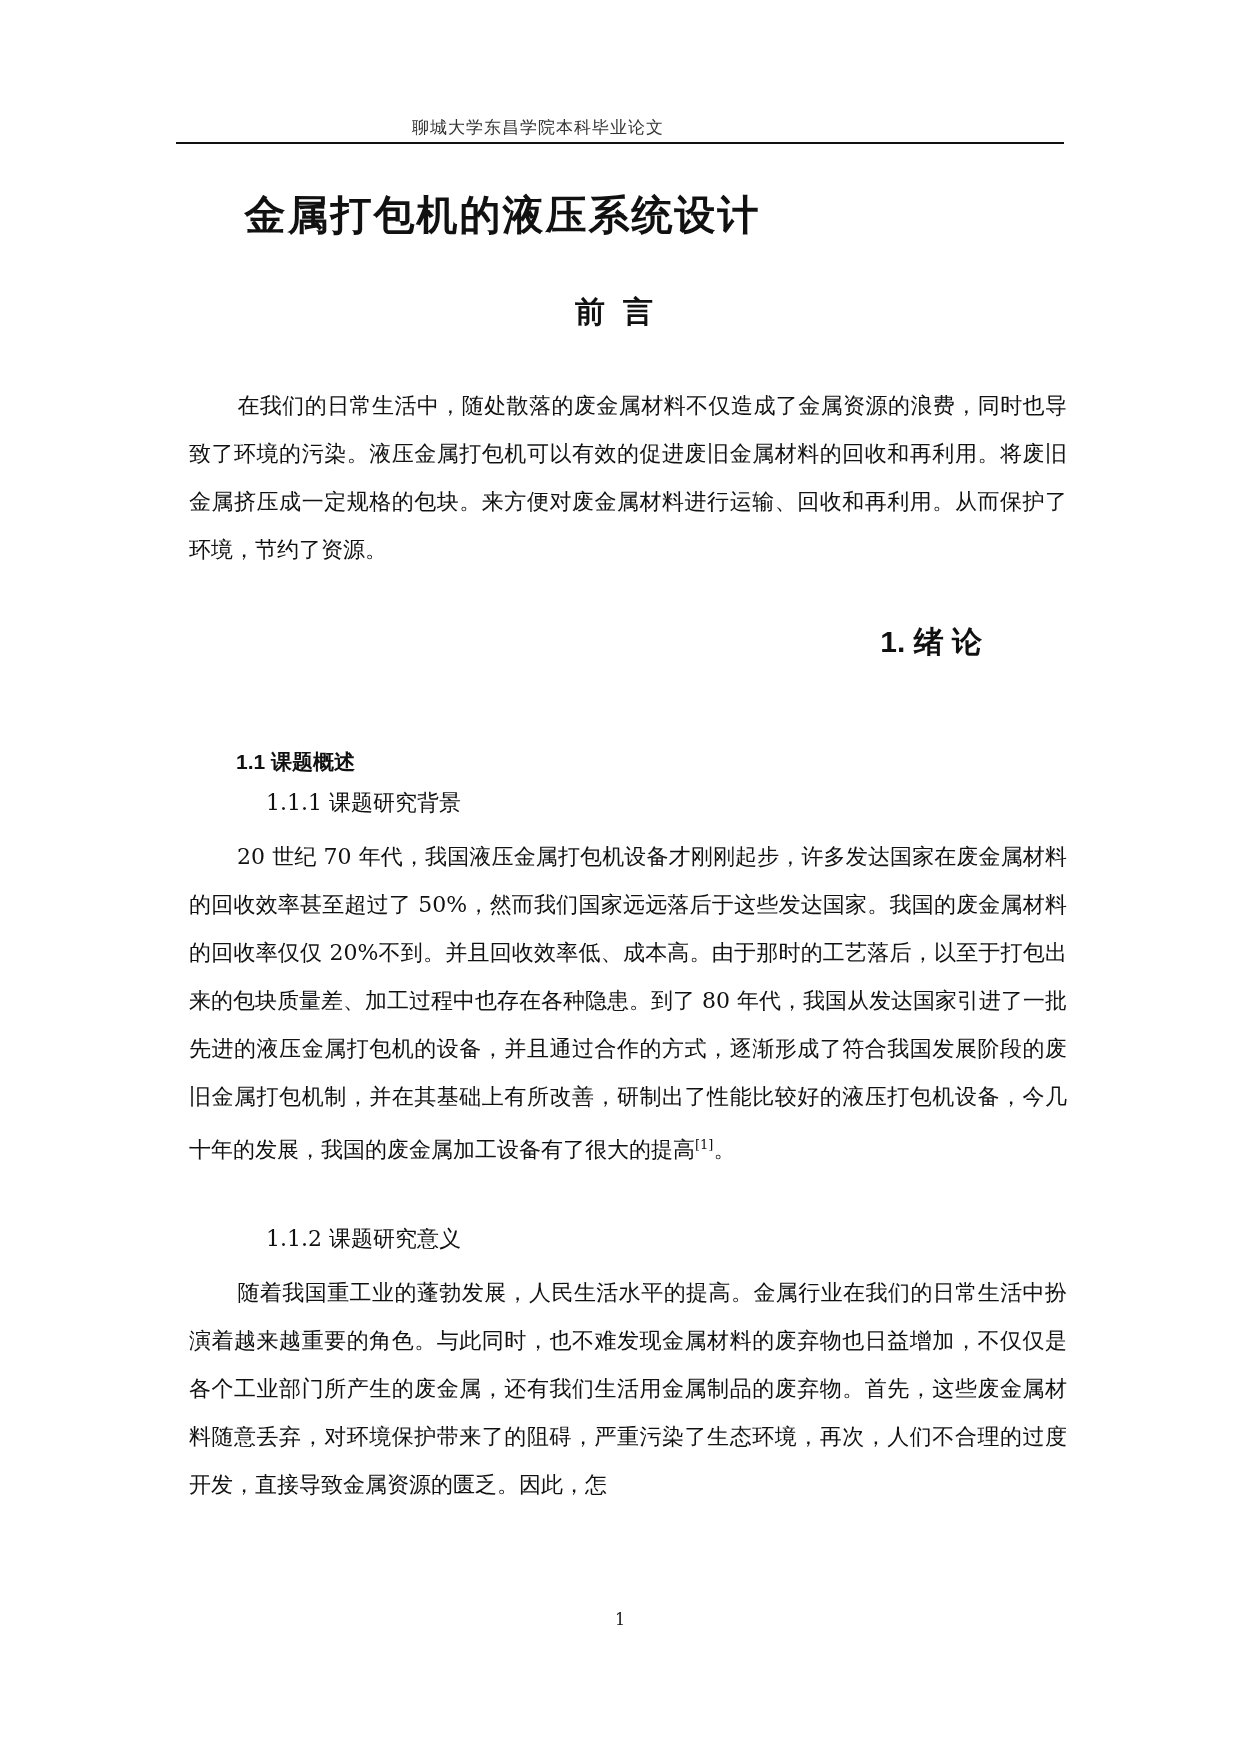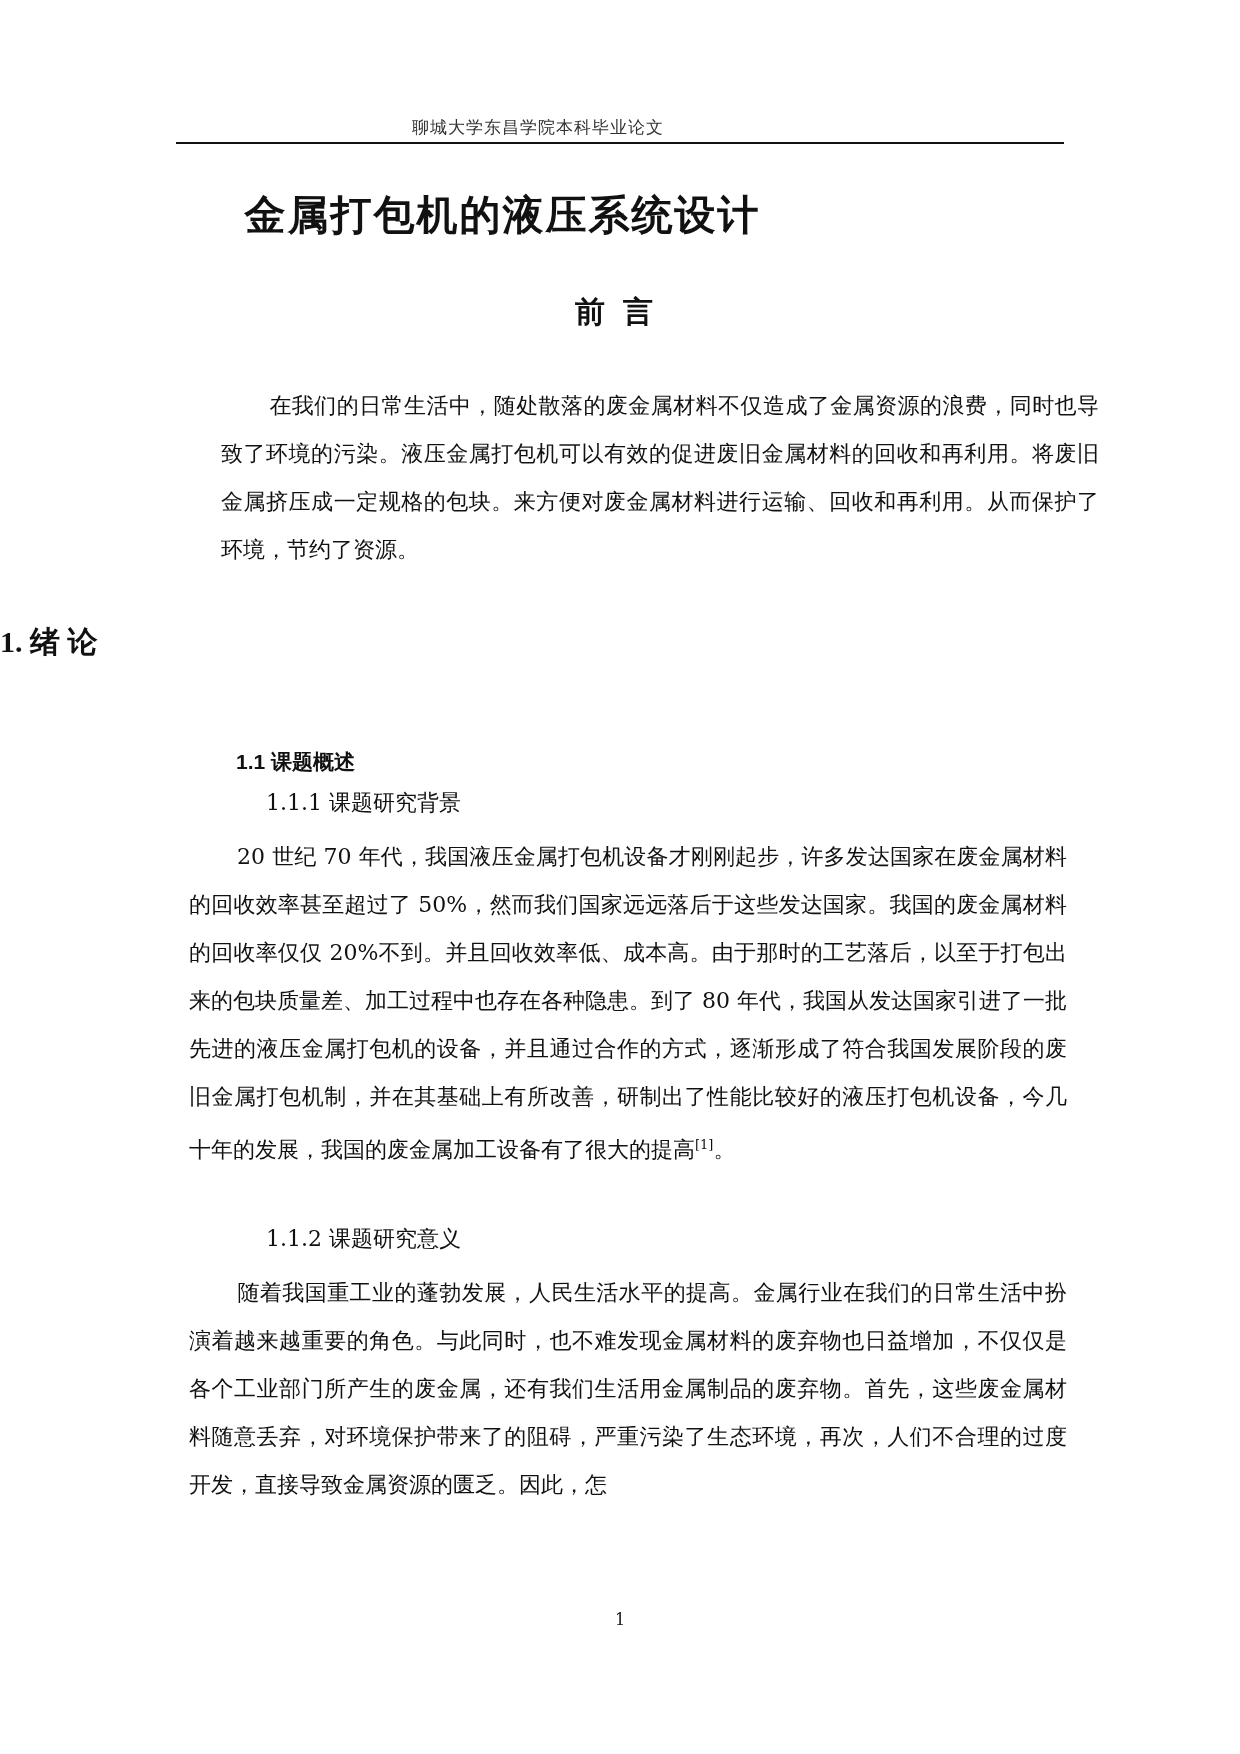--- a/index.html
+++ b/index.html
@@ -7,38 +7,38 @@
       font-family:"DejaVu Serif","Liberation Serif",serif; color:#111; }
     .header-text { position:absolute; top:116px; left:0; width:1076px; text-align:center;
       font-size:17px; color:#333; letter-spacing:1px; }
     .header-rule { position:absolute; top:142px; left:176px; width:888px; height:2px; background:#111; }
     .title { position:absolute; top:188px; left:0; width:1005px; text-align:center;
       font-family:"DejaVu Sans","Liberation Sans",sans-serif; font-weight:bold; font-size:41px; letter-spacing:2px; }
     .h-preface { position:absolute; top:292px; left:0; width:1228px; text-align:center;
       font-family:"DejaVu Sans","Liberation Sans",sans-serif; font-weight:bold; font-size:30px; letter-spacing:18px; text-indent:18px; }
     .para { position:absolute; left:189px; width:878px; font-size:22px; line-height:48px; text-align:justify; }
     .para .indent { display:inline-block; width:48px; }
-    .h-chapter { position:absolute; top:622px; left:0; width:982px; text-align:left;
-      font-family:Liberation Serif, serif; font-weight:bold; font-size:30px; }
+    .h-chapter { position:absolute; top:622px; left:0; width:982px; text-align:right;
+      font-family:Liberation Sans, sans-serif; font-weight:bold; font-size:30px; }
     .h-section { position:absolute; top:748px; left:236px; font-family:Liberation Sans, sans-serif;
       font-weight:bold; font-size:21px; }
     .h-sub { position:absolute; left:236px; font-size:22px;margin-left:30px; }
     sup { font-size:13px; vertical-align:8px; }
     .page-num { position:absolute; top:1610px; left:0; width:1240px; text-align:center; font-size:16px; }
   </style>
 </head>
 <body>
 
 <div class="header-text">聊城大学东昌学院本科毕业论文</div>
 <div class="header-rule"></div>
 
 <div class="title">金属打包机的液压系统设计</div>
 
 <div class="h-preface">前言</div>
-<div class="para" style="top:382px;margin-left:32px;"><span class="indent"></span><span>在我们的日常生活中，随处散落的废金属材料不仅造成了金属资源的浪费，同时也导致了环境的污染。液压金属打包机可以有效的促进废旧金属材料的回收和再利用。将废旧金属挤压成一定规格的包块。来方便对废金属材料进行运输、回收和再利用。从而保护了环境，节约了资源。</span></div>
+<div class="para" style="top:382px;"><span class="indent"></span><span>在我们的日常生活中，随处散落的废金属材料不仅造成了金属资源的浪费，同时也导致了环境的污染。液压金属打包机可以有效的促进废旧金属材料的回收和再利用。将废旧金属挤压成一定规格的包块。来方便对废金属材料进行运输、回收和再利用。从而保护了环境，节约了资源。</span></div>
 
 <div class="h-chapter">1. 绪 论</div>
 
 <div class="h-section">1.1  课题概述</div>
 
 <div class="h-sub" style="top:788px;">1.1.1 课题研究背景</div>
 <div class="para" style="top:833px;"><span class="indent"></span><span>20 世纪 70 年代，我国液压金属打包机设备才刚刚起步，许多发达国家在废金属材料的回收效率甚至超过了 50%，然而我们国家远远落后于这些发达国家。我国的废金属材料的回收率仅仅 20%不到。并且回收效率低、成本高。由于那时的工艺落后，以至于打包出来的包块质量差、加工过程中也存在各种隐患。到了 80 年代，我国从发达国家引进了一批先进的液压金属打包机的设备，并且通过合作的方式，逐渐形成了符合我国发展阶段的废旧金属打包机制，并在其基础上有所改善，研制出了性能比较好的液压打包机设备，今几十年的发展，我国的废金属加工设备有了很大的提高</span><sup>[1]</sup><span>。</span></div>
 
 <div class="h-sub" style="top:1224px;">1.1.2 课题研究意义</div>
 <div class="para" style="top:1269px;"><span class="indent"></span><span>随着我国重工业的蓬勃发展，人民生活水平的提高。金属行业在我们的日常生活中扮演着越来越重要的角色。与此同时，也不难发现金属材料的废弃物也日益增加，不仅仅是各个工业部门所产生的废金属，还有我们生活用金属制品的废弃物。首先，这些废金属材料随意丢弃，对环境保护带来了的阻碍，严重污染了生态环境，再次，人们不合理的过度开发，直接导致金属资源的匮乏。因此，怎</span></div>

